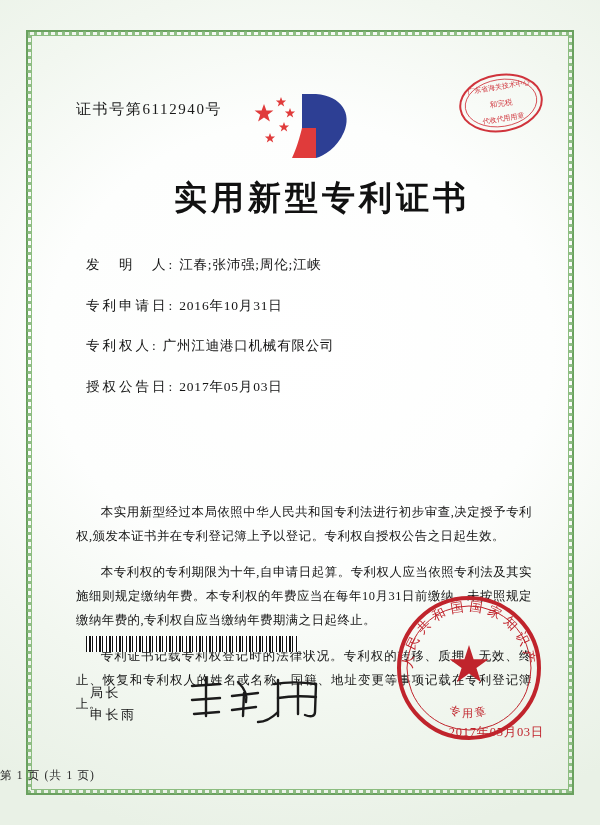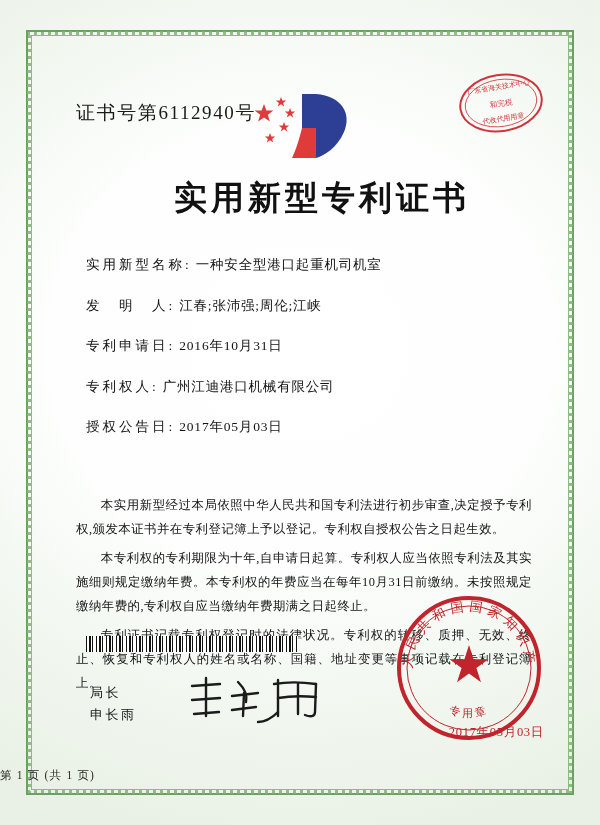--- a/index.html
+++ b/index.html
@@ -62,21 +62,21 @@
   .corner.tl { left: 26px; top: 30px; border-right: none; border-bottom: none; }
   .corner.tr { right: 26px; top: 30px; border-left: none; border-bottom: none; }
   .corner.bl { left: 26px; bottom: 30px; border-right: none; border-top: none; }
   .corner.br { right: 26px; bottom: 30px; border-left: none; border-top: none; }
 
   
   .cert-no {
     position: absolute;
     left: 76px;
     top: 100px;
-    font-size: 19px;
+    font-size: 15px;
     letter-spacing: 1.6px;
     color: #1a1a1a;
     white-space: nowrap;
     text-align: center;
   }
 
   
   .logo {
     position: absolute;
     left: 50%;
@@ -137,21 +137,21 @@
     left: 76px;
     right: 68px;
     top: 488px;
     font-size: 12.4px;
     line-height: 24px;
     color: #141414;
     text-align: justify;
     letter-spacing: .5px;
   }
   .paragraphs p {
-    margin: 5px 0 3px 0;
+    margin: 12px 0 3px 0;
     text-indent: 2em;
   }
 
   
   .barcode {
     position: absolute;
     left: 86px;
     top: 636px;
     width: 212px;
     height: 16px;
@@ -244,24 +244,20 @@
       <ellipse cx="43" cy="31" rx="36" ry="23.5" fill="none" stroke="#d0343c" stroke-width="0.8"></ellipse>
       <text x="43" y="17" font-size="7" fill="#d0343c" text-anchor="middle" font-family="DejaVu Serif, serif">广东省海关技术中心</text>
       <text x="43" y="34" font-size="7.5" fill="#d0343c" text-anchor="middle" font-family="DejaVu Serif, serif">和完税</text>
       <text x="43" y="49" font-size="7" fill="#d0343c" text-anchor="middle" font-family="DejaVu Serif, serif">代收代用用章</text>
     </svg>
   </div>
 
   <div class="title">实用新型专利证书</div>
 
   <div class="fields">
-    <div class="field-row">
-      <span class="field-label">实用新型名称:</span>
-      <span class="field-value">一种安全型港口起重机司机室</span>
-    </div>
     <div class="field-row">
       <span class="field-label">发　明　人:</span>
       <span class="field-value">江春;张沛强;周伦;江峡</span>
     </div>
     <div class="field-row">
       <span class="field-label">专利申请日:</span>
       <span class="field-value">2016年10月31日</span>
     </div>
     <div class="field-row">
       <span class="field-label">专利权人:</span>

